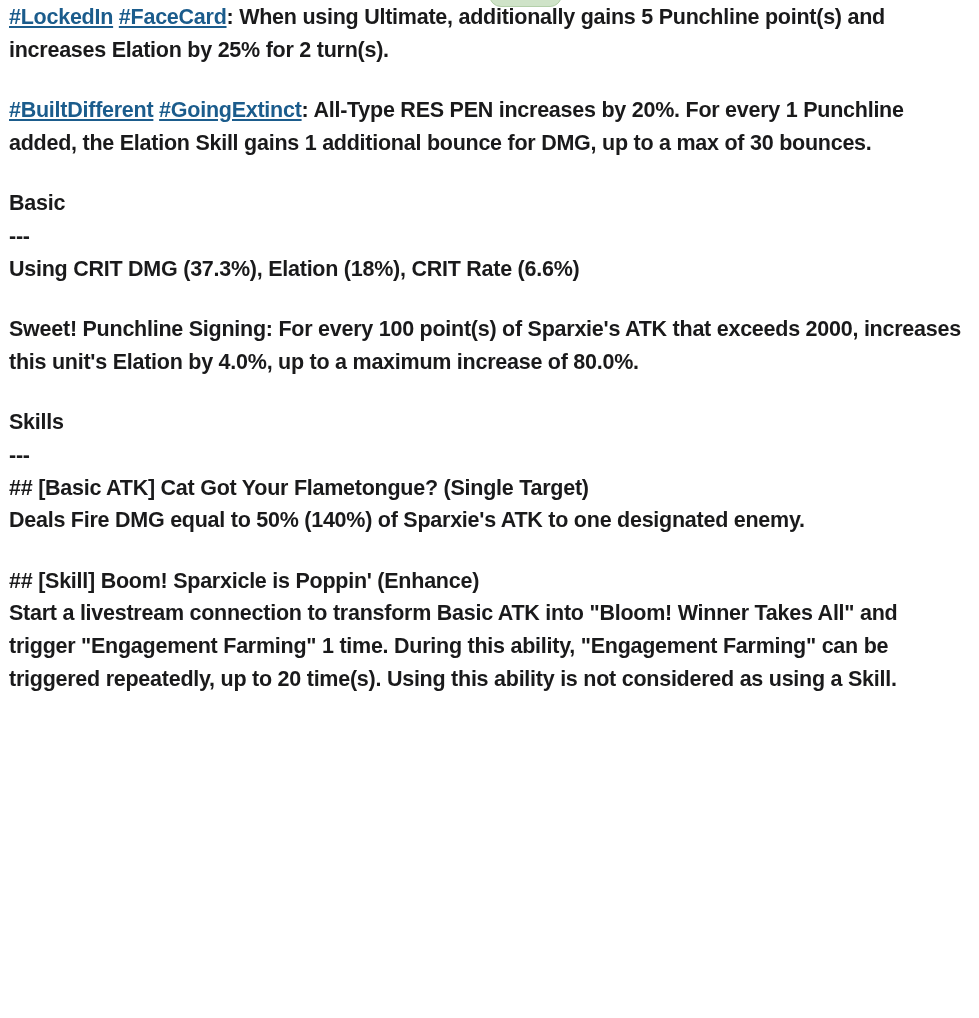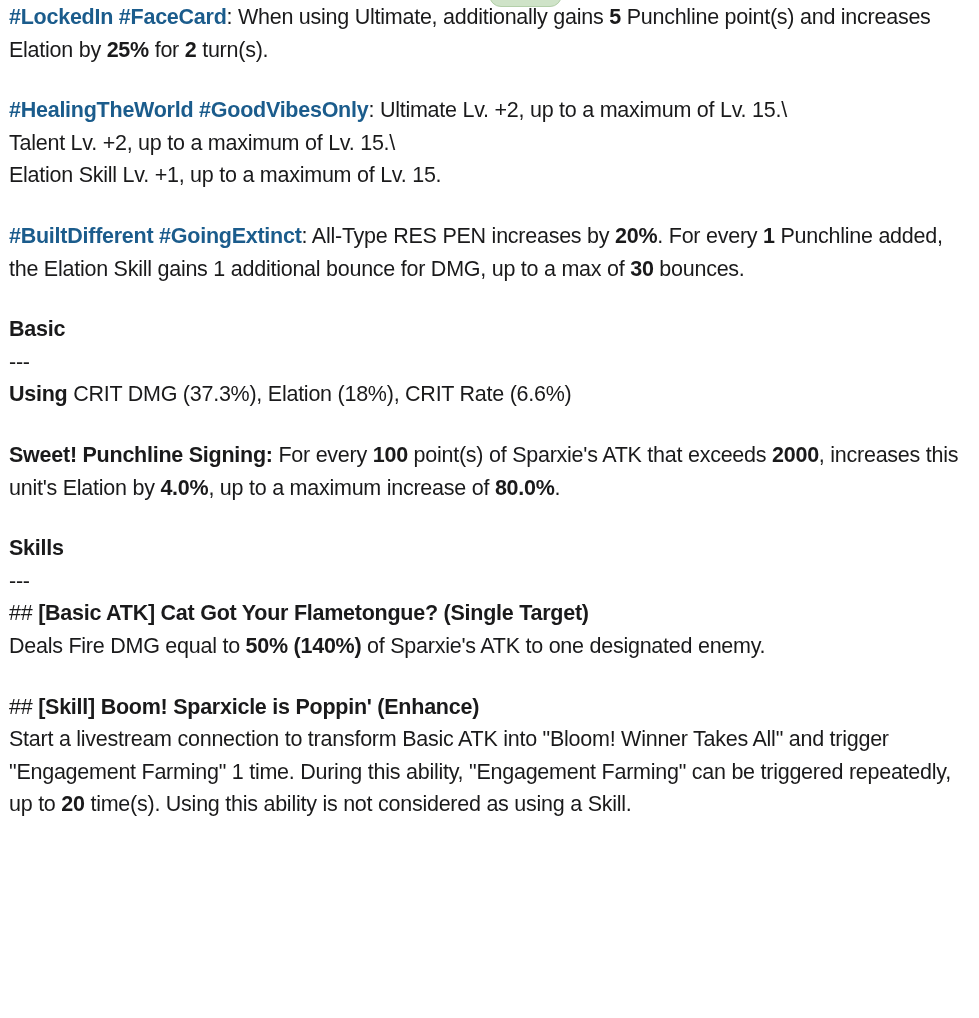--- a/index.html
+++ b/index.html
@@ -41,33 +41,32 @@
     padding: 1px 14px 0 9px;
   }
   .content p {
     font-size: 21.5px;
     line-height: 32.6px;
     letter-spacing: -0.25px;
     color: var(--text-color);
     margin: 0 0 28px 0;
   }
   .content p:last-child { margin-bottom: 0; }
-  .seg-normal { font-weight: 400; color: var(--text-color); }
+  .seg-normal { font-weight: 700; color: var(--text-color); }
   .seg-bold   { font-weight: 700; color: var(--text-color); }
-  .seg-link   { font-weight: 700; color: var(--link-color); cursor: pointer; }
+  .seg-link   { font-weight: 700; color: var(--link-color); cursor: pointer; text-decoration: underline; }
 </style>
 </head>
 <body>
 
 <div class="page">
   <div class="top-badge"></div>
   <div class="content">
     <div>
         <p><span class="seg-link">#LockedIn</span><span class="seg-normal"> </span><span class="seg-link">#FaceCard</span><span class="seg-normal">: When using Ultimate, additionally gains </span><span class="seg-bold">5</span><span class="seg-normal"> Punchline point(s) and increases Elation by </span><span class="seg-bold">25%</span><span class="seg-normal"> for </span><span class="seg-bold">2</span><span class="seg-normal"> turn(s).</span></p>
-        <p><span class="seg-link">#HealingTheWorld</span><span class="seg-normal"> </span><span class="seg-link">#GoodVibesOnly</span><span class="seg-normal">: Ultimate Lv. +2, up to a maximum of Lv. 15.\</span><br><span class="seg-normal">Talent Lv. +2, up to a maximum of Lv. 15.\</span><br><span class="seg-normal">Elation Skill Lv. +1, up to a maximum of Lv. 15.</span></p>
         <p><span class="seg-link">#BuiltDifferent</span><span class="seg-normal"> </span><span class="seg-link">#GoingExtinct</span><span class="seg-normal">: All-Type RES PEN increases by </span><span class="seg-bold">20%</span><span class="seg-normal">. For every </span><span class="seg-bold">1</span><span class="seg-normal"> Punchline added, the Elation Skill gains 1 additional bounce for DMG, up to a max of </span><span class="seg-bold">30</span><span class="seg-normal"> bounces.</span></p>
         <p><span class="seg-bold">Basic</span><br><span class="seg-normal">---</span><br><span class="seg-bold">Using</span><span class="seg-normal"> CRIT DMG (37.3%), Elation (18%), CRIT Rate (6.6%)</span></p>
         <p><span class="seg-bold">Sweet! Punchline Signing:</span><span class="seg-normal"> For every </span><span class="seg-bold">100</span><span class="seg-normal"> point(s) of Sparxie's ATK that exceeds </span><span class="seg-bold">2000</span><span class="seg-normal">, increases this unit's Elation by </span><span class="seg-bold">4.0%</span><span class="seg-normal">, up to a maximum increase of </span><span class="seg-bold">80.0%</span><span class="seg-normal">.</span></p>
         <p><span class="seg-bold">Skills</span><br><span class="seg-normal">---</span><br><span class="seg-normal">## </span><span class="seg-bold">[Basic ATK] Cat Got Your Flametongue? (Single Target)</span><br><span class="seg-normal">Deals Fire DMG equal to </span><span class="seg-bold">50% (140%)</span><span class="seg-normal"> of Sparxie's ATK to one designated enemy.</span></p>
         <p><span class="seg-normal">## </span><span class="seg-bold">[Skill] Boom! Sparxicle is Poppin' (Enhance)</span><br><span class="seg-normal">Start a livestream connection to transform Basic ATK into "Bloom! Winner Takes All" and trigger "Engagement Farming" 1 time. During this ability, "Engagement Farming" can be triggered repeatedly, up to </span><span class="seg-bold">20</span><span class="seg-normal"> time(s). Using this ability is not considered as using a Skill.</span></p>
       </div>
   </div>
 </div>
 
 </body></html>

